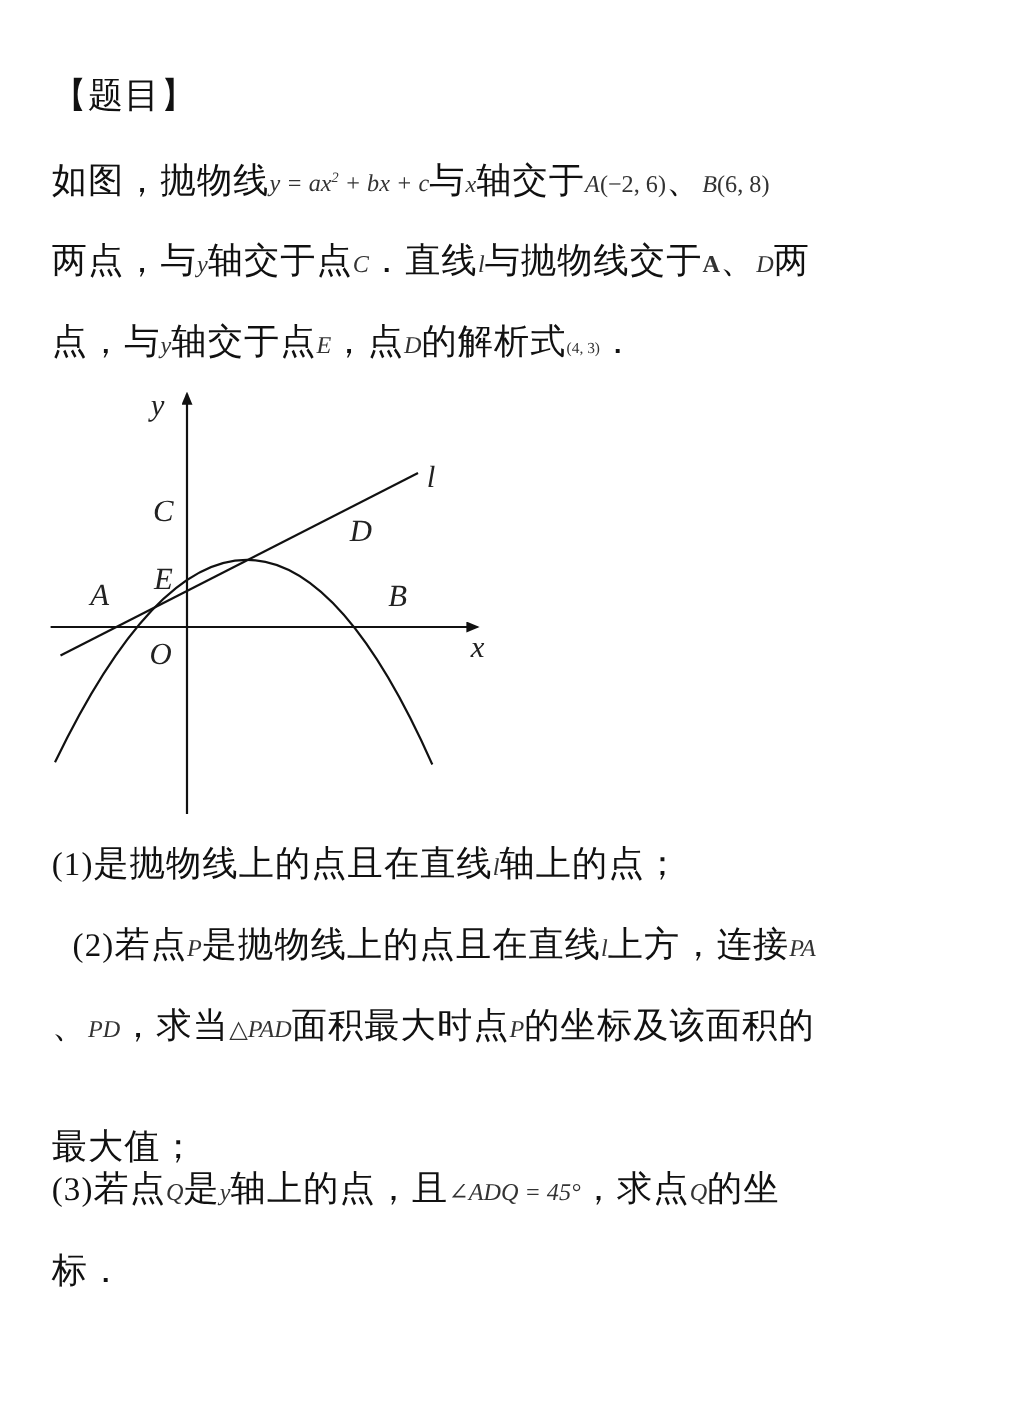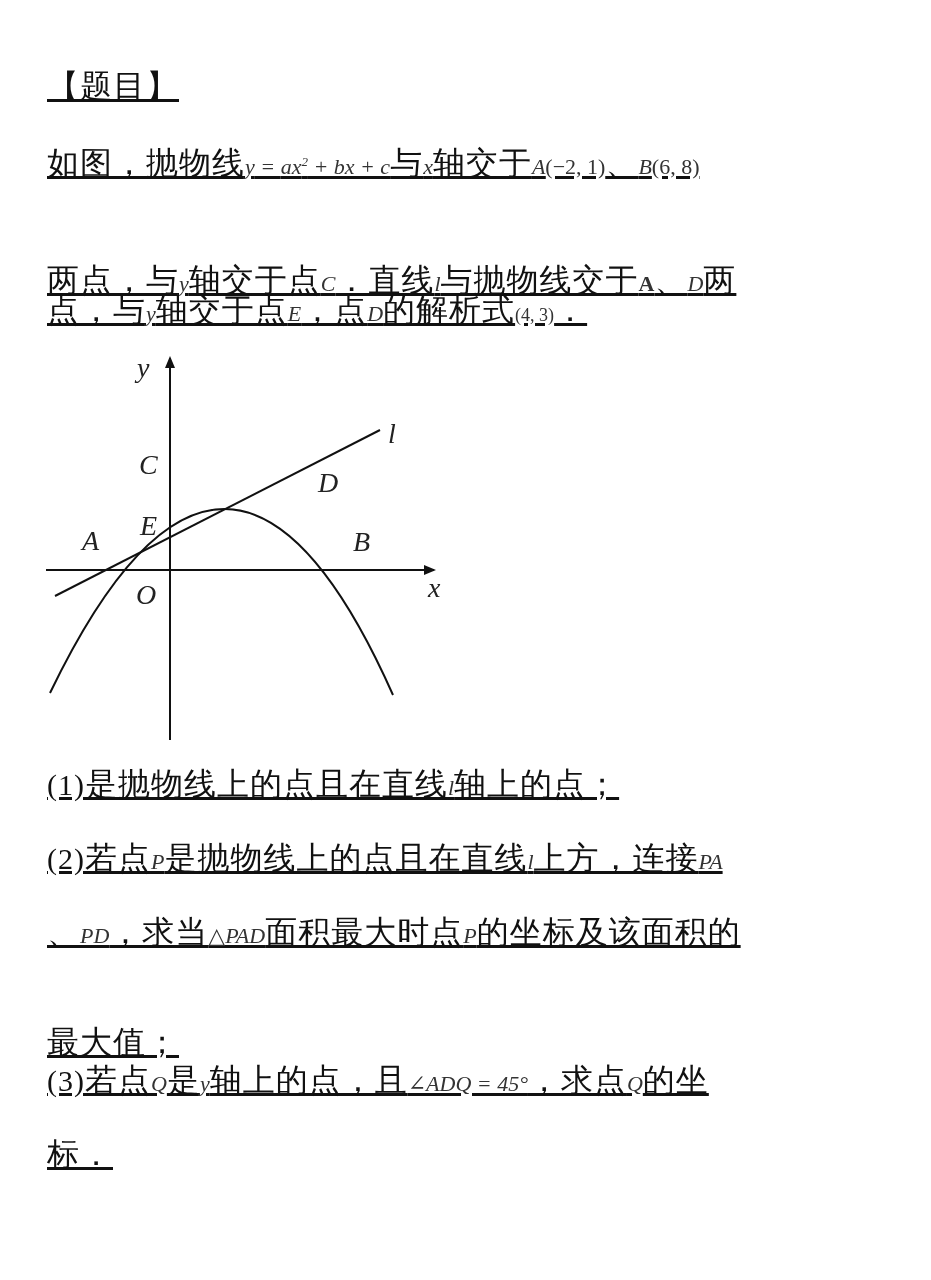--- a/index.html
+++ b/index.html
@@ -1,40 +1,40 @@
 <!DOCTYPE html>
 <html><head>
 <meta charset="utf-8">
 <style>
   html, body { margin: 0; padding: 0; background: #ffffff; }
   body { width: 931px; height: 1280px; position: relative; overflow: hidden;
          font-family: "DejaVu Sans", "Liberation Sans", sans-serif; color: #111; }
-  .line { position: absolute; left: 47px; font-size: 32px; line-height: 40px; white-space: nowrap; letter-spacing: 1px; text-decoration: underline; }
+  .line { position: absolute; left: 47px; font-size: 32px; line-height: 40px; white-space: nowrap; letter-spacing: 1px; }
   .m { font-family: "Liberation Serif", "DejaVu Serif", serif; font-style: italic; font-size: 22px; color: #333; letter-spacing: 0; }
   .mr { font-family: "Liberation Serif", "DejaVu Serif", serif; font-size: 22px; color: #333; letter-spacing: 0; }
   .num { font-family: "Liberation Serif", "DejaVu Serif", serif; font-size: 30px; }
   sup { font-size: 13px; }
   #diagram { position: absolute; left: 40px; top: 345px; }
   .lbl { font-family: "Liberation Serif", "DejaVu Serif", serif; font-style: italic; font-size: 28px; fill: #222; }
 </style>
 </head>
 <body>
 
 <div class="line" style="top:66px;">【题目】</div>
 
 <div class="line" style="top:142px;">
-  <span>如图，抛物线</span><span class="m"><span>y</span><span class="mr"> = </span><span>ax</span><sup>2</sup><span> + bx + c</span></span><span>与</span><span class="m">x</span><span>轴交于</span><span class="m">A</span><span class="mr">(−2, 1)</span><span>、</span><span class="m">B</span><span class="mr">(6, 8)</span>
+  <span>如图，抛物线</span><span class="m"><span>y</span><span class="mr"> = </span><span>ax</span><sup>2</sup><span> + bx + c</span></span><span>与</span><span class="m">x</span><span>轴交于</span><span class="m">A</span><span class="mr">(−2, 6)</span><span>、</span><span class="m">B</span><span class="mr">(6, 8)</span>
 </div>
 
-<div class="line" style="top:216px;margin-top:44px;">
+<div class="line" style="top:216px;">
   <span>两点，与</span><span class="m">y</span><span>轴交于点</span><span class="m">C</span><span>．直线</span><span class="m">l</span><span>与抛物线交于</span><span class="m" style="font-style:normal;font-weight:bold;">A</span><span>、</span><span class="m">D</span><span>两</span>
 </div>
 
 <div class="line" style="top:290px;">
-  <span>点，与</span><span class="m">y</span><span>轴交于点</span><span class="m">E</span><span>，点</span><span class="m">D</span><span>的解析式</span><span class="mr" style="font-size:18px;">(4, 3)</span><span>．</span>
+  <span>点，与</span><span class="m">y</span><span>轴交于点</span><span class="m">E</span><span>，点</span><span class="m">D</span><span>的解析式</span><span class="mr" style="font-size:14px;">(4, 3)</span><span>．</span>
 </div>
 
 <svg id="diagram" width="420" height="400" viewBox="40 345 420 400">
   <defs>
     <marker id="arr" markerWidth="12" markerHeight="10" refX="10" refY="5" orient="auto" markerUnits="userSpaceOnUse">
       <path d="M0,0 L12,5 L0,10 Z" fill="#111"></path>
     </marker>
   </defs>
 
   <line x1="46" y1="570" x2="434" y2="570" stroke="#111" stroke-width="2" marker-end="url(#arr)"></line>
@@ -53,21 +53,21 @@
   <text class="lbl" x="139" y="474">C</text>
   <text class="lbl" x="318" y="492">D</text>
   <text class="lbl" x="140" y="535">E</text>
   <text class="lbl" x="388" y="443">l</text>
 </svg>
 
 <div class="line" style="top:764px;">
   <span class="num">(1)</span><span>是抛物线上的点且在直线</span><span class="m">l</span><span>轴上的点；</span>
 </div>
 
-<div class="line" style="top:838px;">
+<div class="line" style="top:838px;margin-left:19px;">
   <span class="num">(2)</span><span>若点</span><span class="m">P</span><span>是抛物线上的点且在直线</span><span class="m">l</span><span>上方，连接</span><span class="m">PA</span>
 </div>
 
 <div class="line" style="top:912px;">
   <span>、</span><span class="m" style="">PD</span><span>，求当</span><span class="m">△PAD</span><span>面积最大时点</span><span class="m">P</span><span>的坐标及该面积的</span>
 </div>
 
 <div class="line" style="top:986px;margin-top:36px;">
   <span>最大值；</span>
 </div>

